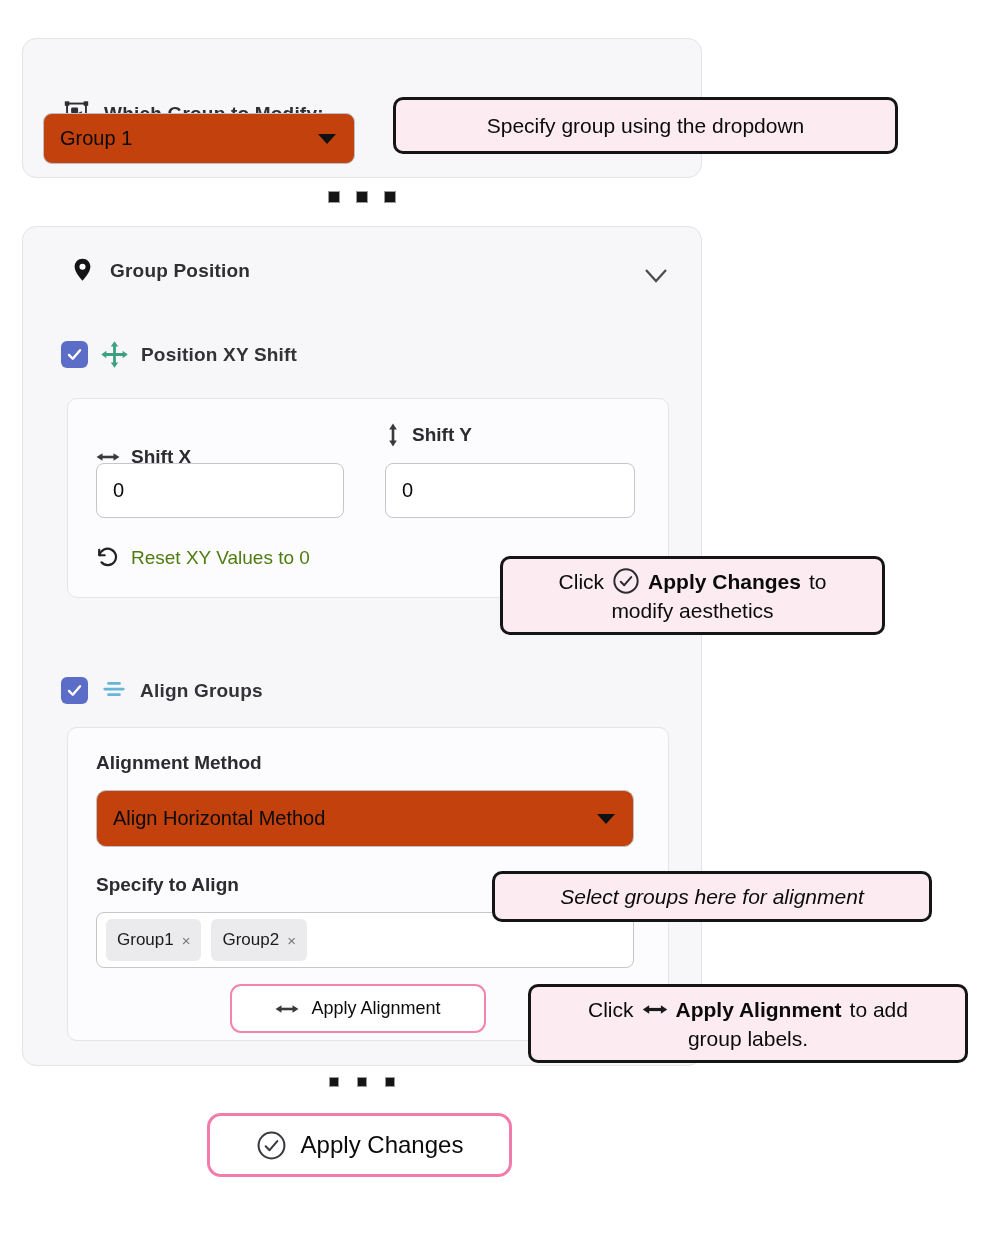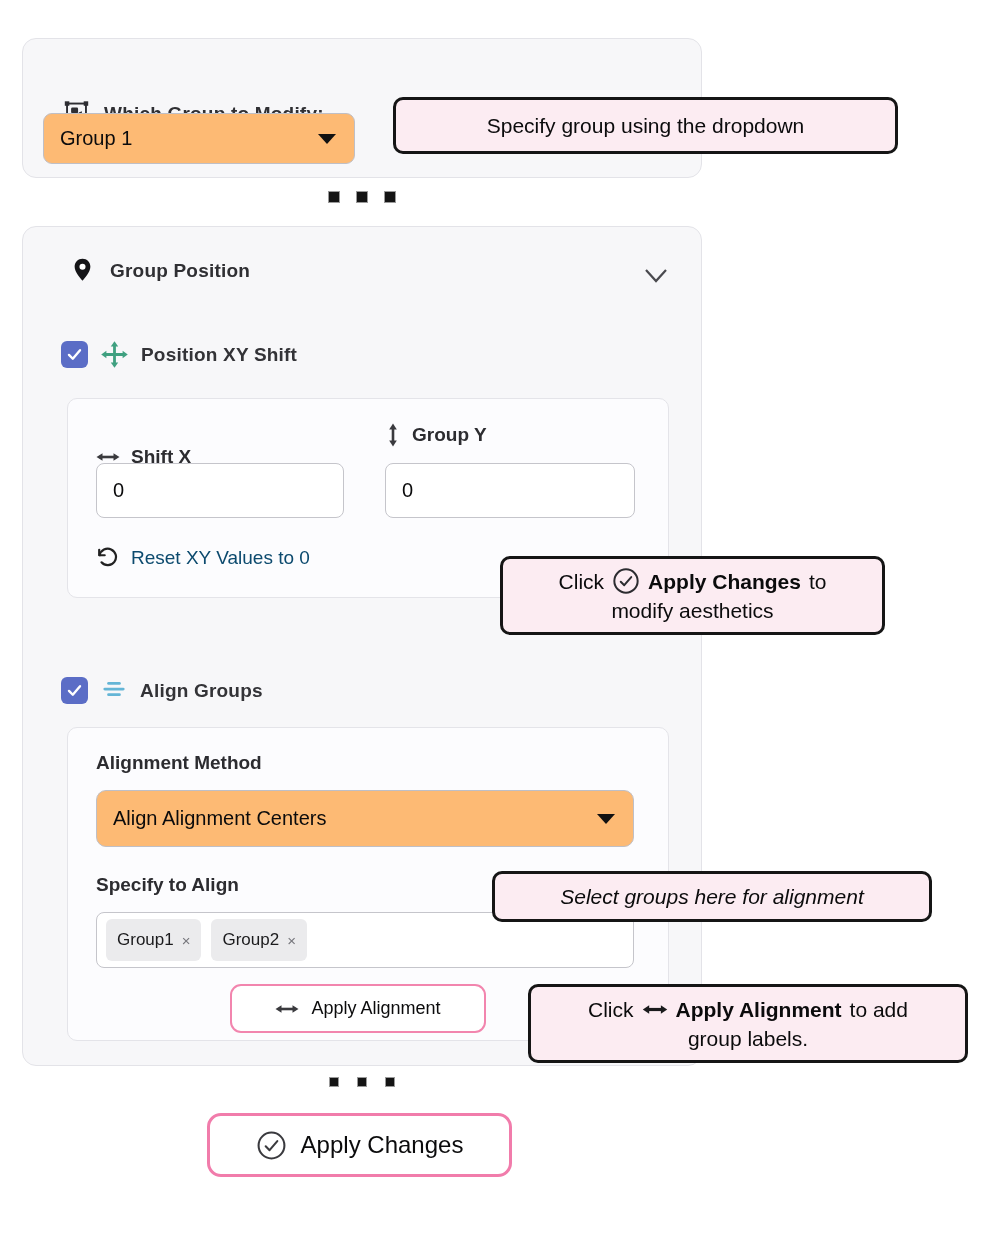--- a/index.html
+++ b/index.html
@@ -6,21 +6,21 @@
   body { background:#ffffff; font-family:"Liberation Sans", sans-serif; }
   .canvas { position:relative; width:1006px; height:1237px; background:#fff; overflow:hidden; }
 
   .panel { position:absolute; background:#f7f7f9; border:1.5px solid #e3e3e8; border-radius:14px; }
   #panel1 { left:22px; top:38px; width:680px; height:140px; }
   #panel2 { left:22px; top:226px; width:680px; height:840px; }
 
   .hdr-row { position:absolute; display:flex; align-items:center; gap:14px; }
   .panel-title { font-size:19px; font-weight:bold; color:#2f2f33; letter-spacing:.2px; }
 
-  .select { position:absolute; background:#fdba74; border:1.5px solid #bfbfc6; border-radius:9px;
+  .select { position:absolute; background:#c2410c; border:1.5px solid #bfbfc6; border-radius:9px;
             display:flex; align-items:center; justify-content:space-between;
             padding:0 16px; font-size:20px; color:#0b0b0c; cursor:pointer; }
   .input { position:absolute; background:#fff; border:1.5px solid #c5c5cb; border-radius:8px;
            padding:0 16px; font-size:20px; color:#0b0b0c; font-family:"Liberation Sans",sans-serif; }
 
   .tooltip { position:absolute; background:#fcecf2; border:3px solid #151515; border-radius:10px;
              color:#0b0b0c; font-size:21px; display:flex; flex-direction:column;
              align-items:center; justify-content:center; text-align:center; z-index:5; }
   .tooltip .tline { display:flex; align-items:center; gap:8px; line-height:29px; white-space:nowrap;justify-content:space-between; }
 
@@ -28,21 +28,21 @@
   .checkbox { width:27px; height:27px; background:#5b6dc6; border-radius:6px;
               display:flex; align-items:center; justify-content:center; cursor:pointer; flex:0 0 auto; }
   .section-label { font-size:19px; font-weight:bold; color:#333337; letter-spacing:.2px; }
 
   .card { position:absolute; background:#fcfcfe; border:1.5px solid #e4e4e9; border-radius:10px; }
   .field-label { position:absolute; display:flex; align-items:center; gap:11px;
                  font-size:19px; font-weight:bold; color:#2c2c30; }
   .plain-label { position:absolute; font-size:19px; font-weight:bold; color:#2c2c30; }
 
   .link-row { position:absolute; display:flex; align-items:center; gap:13px;
-              font-size:19px; color:#0c4a6e; cursor:pointer; }
+              font-size:19px; color:#4d7c0f; cursor:pointer; }
 
   .multiselect { position:absolute; background:#fff; border:1.5px solid #c5c5cb; border-radius:8px;
                  display:flex; align-items:center; gap:10px; padding:0 9px; cursor:text; }
   .chip { background:#ebebed; border-radius:6px; padding:11px 11px; font-size:17px; color:#1b1b1d;
           display:flex; align-items:center; gap:8px; }
   .chip .x { color:#76767c; font-size:15px; cursor:pointer; }
 
   .pink-btn { position:absolute; background:#fff; border-radius:11px;
               display:flex; align-items:center; justify-content:center; cursor:pointer; }
   #apply-alignment-btn { border:2.5px solid #f285ae; gap:12px; font-size:18px; color:#0b0b0c; }
@@ -140,21 +140,21 @@
         <span>Shift X</span>
       </div>
       <div class="field-label" style="left:317px; top:24px;">
         <span>
           <svg width="16" height="24" viewBox="0 0 16 24" fill="#3a3a3e">
             <path d="M8 5v14" stroke="#3a3a3e" stroke-width="2.6"></path>
             <polygon points="8,0.5 4.2,6.5 11.8,6.5"></polygon>
               <polygon points="8,23.5 4.2,17.5 11.8,17.5"></polygon>
           </svg>
         </span>
-        <span>Group Y</span>
+        <span>Shift Y</span>
       </div>
       <input class="input" style="left: 28px; top: 64px; width: 248px; height: 55px;" value="0">
       <input class="input" style="left: 317px; top: 64px; width: 250px; height: 55px;" value="0">
       <div class="link-row" style="left:28px; top:148px;">
         <span>
           <svg width="22" height="22" viewBox="0 0 24 24" fill="none" stroke="#222" stroke-width="2.4" stroke-linecap="round" stroke-linejoin="round">
             <path d="M3.5 3v6h6"></path>
               <path d="M4 9a9 9 0 1 1 2 7.7"></path>
           </svg>
         </span>
@@ -175,21 +175,21 @@
             <path d="M7 15.4h10"></path>
             <path d="M5 20h14" opacity="0"></path>
         </svg>
       </span>
       <span class="section-label">Align Groups</span>
     </div>
 
     <div class="card" style="left:44px; top:500px; width:602px; height:314px;">
       <span class="plain-label" style="left:28px; top:24px;">Alignment Method</span>
       <div class="select" style="left:28px; top:62px; width:538px; height:57px; border-radius:10px;">
-        <span>Align Alignment Centers</span>
+        <span>Align Horizontal Method</span>
         <span>
           <svg width="22" height="14" viewBox="0 0 22 14">
               <polygon points="2,2 20,2 11,12" fill="#111"></polygon>
             </svg>
         </span>
       </div>
       <span class="plain-label" style="left:28px; top:146px;">Specify to Align</span>
       <div class="multiselect" style="left:28px; top:184px; width:538px; height:56px;">
         <span class="chip">
           <span>Group1</span>

